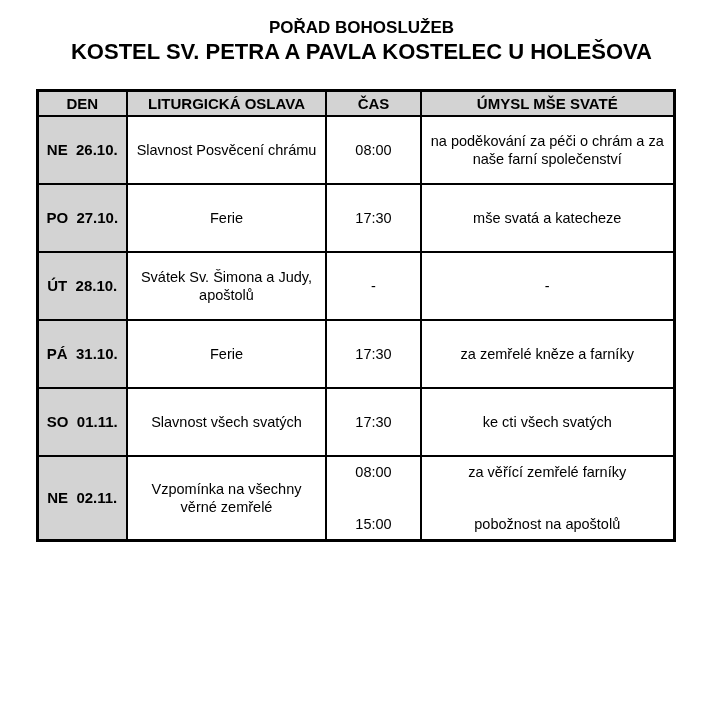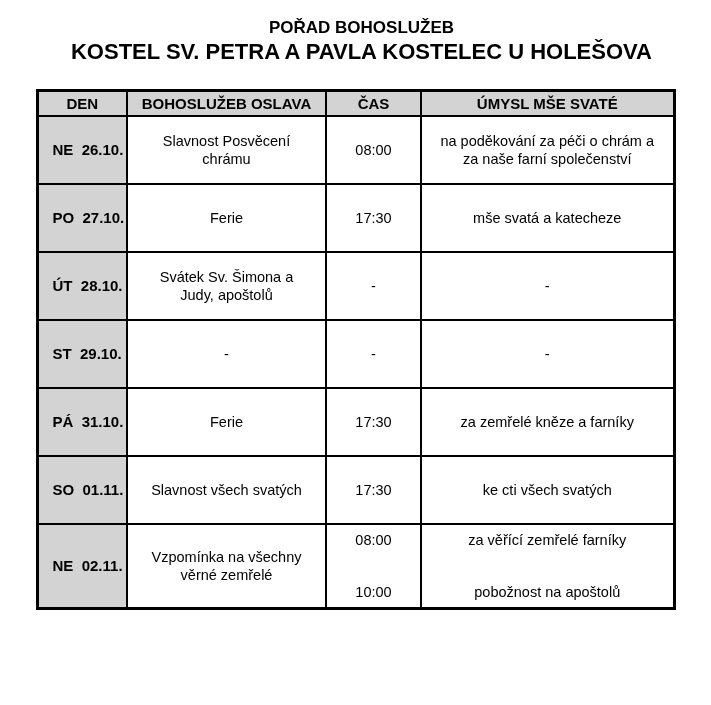--- a/index.html
+++ b/index.html
@@ -44,21 +44,21 @@
     font-size:15px;
     font-weight:bold;
     padding:1px 2px;
   }
   tbody tr{height:68px;}
   tbody tr.tall{height:84px;}
   tbody td{
     font-size:14.5px;
     text-align:center;
     vertical-align:middle;
-    padding:2px 14px;
+    padding:2px 5px;
     line-height:1.25;
   }
   td.day{
     background:var(--header-bg);
     font-weight:bold;
     font-size:15px;
     white-space:pre;
   }
   .entry + .entry{margin-top:34px;}
 </style>
@@ -74,21 +74,21 @@
   <table class="schedule">
     <colgroup>
       <col class="c-den">
       <col class="c-oslava">
       <col class="c-cas">
       <col class="c-umysl">
     </colgroup>
     <thead>
       <tr>
         <th>DEN</th>
-        <th>BOHOSLUŽEB OSLAVA</th>
+        <th>LITURGICKÁ OSLAVA</th>
         <th>ČAS</th>
         <th>ÚMYSL MŠE SVATÉ</th>
       </tr>
     </thead>
     <tbody>
         <tr>
           <td class="day">NE  26.10.</td>
           <td class="celebration">Slavnost Posvěcení chrámu</td>
           <td class="time">
             <div class="entry">08:00</div>
@@ -111,30 +111,20 @@
           <td class="day">ÚT  28.10.</td>
           <td class="celebration">Svátek Sv. Šimona a Judy, apoštolů</td>
           <td class="time">
             <div class="entry">-</div>
           </td>
           <td class="intention">
             <div class="entry">-</div>
           </td>
         </tr>
         <tr>
-          <td class="day">ST  29.10.</td>
-          <td class="celebration">-</td>
-          <td class="time">
-            <div class="entry">-</div>
-          </td>
-          <td class="intention">
-            <div class="entry">-</div>
-          </td>
-        </tr>
-        <tr>
           <td class="day">PÁ  31.10.</td>
           <td class="celebration">Ferie</td>
           <td class="time">
             <div class="entry">17:30</div>
           </td>
           <td class="intention">
             <div class="entry">za zemřelé kněze a farníky</div>
           </td>
         </tr>
         <tr>
@@ -145,21 +135,21 @@
           </td>
           <td class="intention">
             <div class="entry">ke cti všech svatých</div>
           </td>
         </tr>
         <tr class="tall">
           <td class="day">NE  02.11.</td>
           <td class="celebration">Vzpomínka na všechny věrné zemřelé</td>
           <td class="time">
             <div class="entry">08:00</div>
-            <div class="entry">10:00</div>
+            <div class="entry">15:00</div>
           </td>
           <td class="intention">
             <div class="entry">za věřící zemřelé farníky</div>
             <div class="entry">pobožnost na apoštolů</div>
           </td>
         </tr>
       </tbody>
   </table>
 </div>
 

